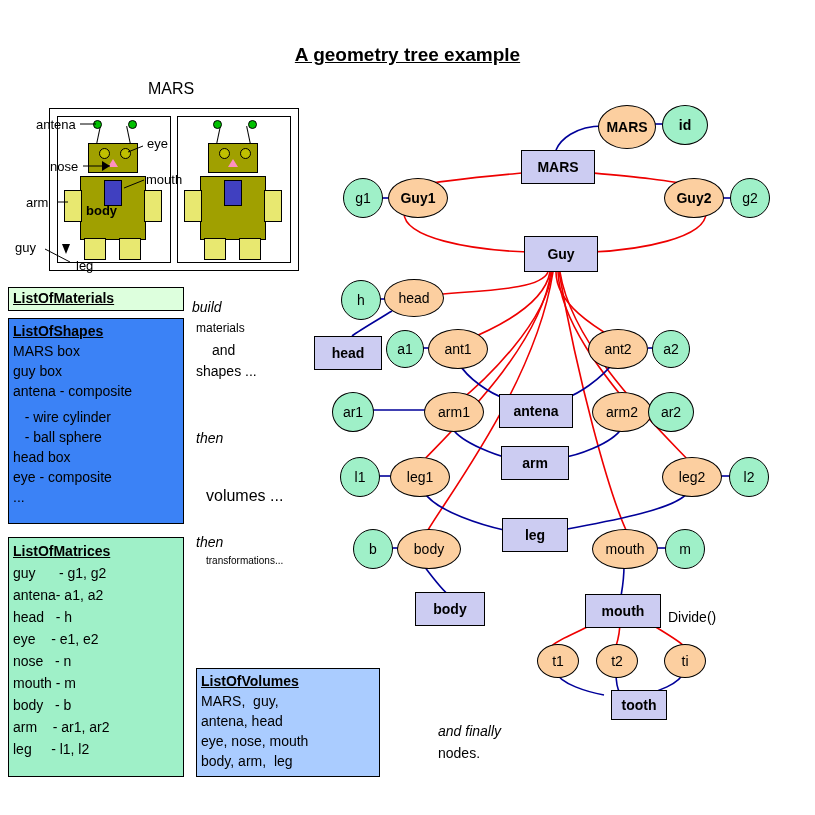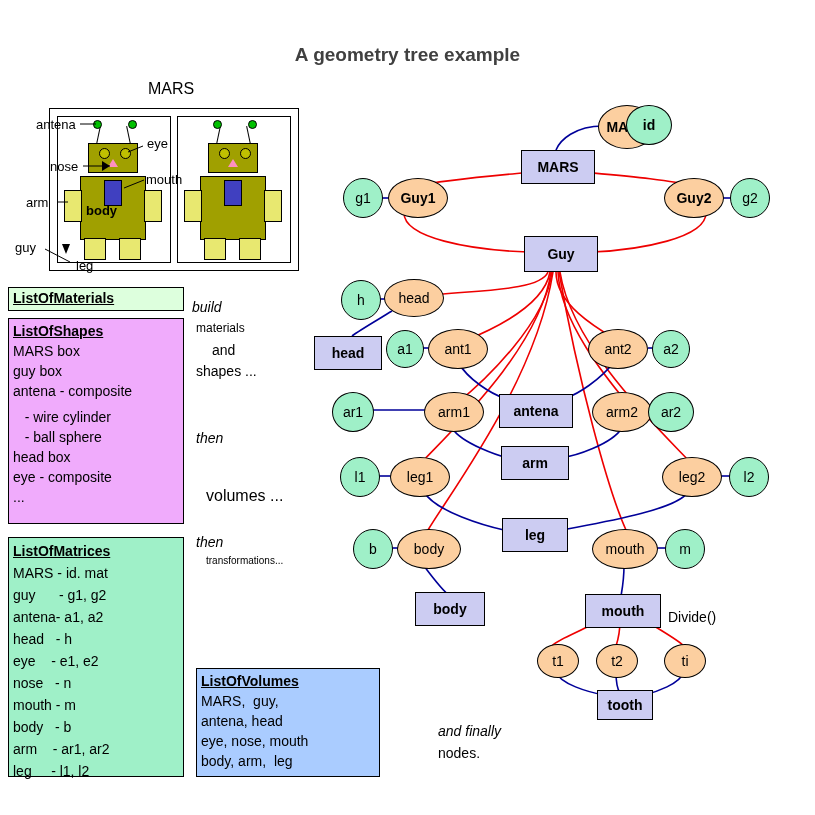--- a/index.html
+++ b/index.html
@@ -1,18 +1,18 @@
 <!DOCTYPE html>
 <html><head>
 <meta charset="utf-8">
 <style>
   html,body{margin:0;padding:0;background:#ffffff;}
   body{width:815px;height:815px;position:relative;font-family:"Liberation Sans",sans-serif;overflow:hidden;}
   .abs{position:absolute;}
-  #title{left:0;top:44px;width:815px;text-align:center;font-size:19px;font-weight:bold;color:#404040;}
+  #title{left:0;top:44px;width:815px;text-align:center;font-size:19px;font-weight:bold;color:#000000;text-decoration:underline;}
   #mars-label{left:148px;top:80px;font-size:16px;color:#000;}
 
   
   #robot-box{left:49px;top:108px;width:248px;height:161px;border:1px solid #000;background:#fff;}
   #robot-inner-left{left:57px;top:116px;width:112px;height:145px;border:1px solid #000;}
   #robot-inner-right{left:177px;top:116px;width:112px;height:145px;border:1px solid #000;}
 
   .rbody{background:#a0a000;border:1px solid #000;}
   .rleg{background:#e8e870;border:1px solid #000;}
   .rarm{background:#e8e870;border:1px solid #000;}
@@ -23,21 +23,21 @@
   .rnosetri{width:0;height:0;border-left:5px solid transparent;border-right:5px solid transparent;border-bottom:8px solid #ff90c0;}
   .reye{width:9px;height:9px;border-radius:50%;background:#c0c000;border:1px solid #000;}
 
   .lbl{font-size:13px;color:#000;}
   .lbl-i{font-size:14px;font-style:italic;color:#000;}
 
   
   .panel{border:1px solid #000;font-size:14px;color:#000;box-sizing:border-box;}
   .panel .hd{font-weight:bold;text-decoration:underline;}
   #p-materials{left:8px;top:287px;width:176px;height:24px;background:#ddffdd;padding:2px 4px;}
-  #p-shapes{left:8px;top:318px;width:176px;height:206px;background:#f0abfc;padding:2px 4px;line-height:20px;}
+  #p-shapes{left:8px;top:318px;width:176px;height:206px;background:#3b82f6;padding:2px 4px;line-height:20px;}
   #p-matrices{left:8px;top:537px;width:176px;height:240px;background:#9ff0c8;padding:2px 4px;line-height:22px;}
   #p-volumes{left:196px;top:668px;width:184px;height:109px;background:#aaccff;padding:2px 4px;line-height:20px;}
 
   
   .ell{position:absolute;background:#fccfa0;border:1px solid #000;border-radius:50%;
        display:flex;align-items:center;justify-content:center;font-size:14px;color:#000;}
   .ell.green{background:#9ff0c8;}
   .ell.b{font-weight:bold;}
   .rect{position:absolute;background:#ccccf2;border:1px solid #000;
         display:flex;align-items:center;justify-content:center;font-size:14px;color:#000;font-weight:bold;}
@@ -116,21 +116,20 @@
   <div>antena - composite</div>
   <div style="white-space:pre;margin-top:6px;">   - wire cylinder</div>
   <div style="white-space:pre;">   - ball sphere</div>
   <div>head box</div>
   <div>eye - composite</div>
   <div>...</div>
 </div>
 
 <div class="abs panel" id="p-matrices">
   <div class="hd">ListOfMatrices</div>
-  <div style="white-space:pre;">MARS - id. mat</div>
   <div style="white-space:pre;">guy      - g1, g2</div>
   <div style="white-space:pre;">antena- a1, a2</div>
   <div style="white-space:pre;">head   - h</div>
   <div style="white-space:pre;">eye    - e1, e2</div>
   <div style="white-space:pre;">nose   - n</div>
   <div style="white-space:pre;">mouth - m</div>
   <div style="white-space:pre;">body   - b</div>
   <div style="white-space:pre;">arm    - ar1, ar2</div>
   <div style="white-space:pre;">leg     - l1, l2</div>
 </div>
@@ -215,21 +214,21 @@
 
     <path d="M556,672 C560,684 588,692 604,695" stroke="#000099"></path>
     <path d="M616,672 C616,682 618,690 620,693" stroke="#000099"></path>
     <path d="M684,672 C680,684 656,692 644,695" stroke="#000099"></path>
   </g>
 </svg>
 
 <div class="ell b" style="left:598px;top:105px;width:56px;height:42px;">
     <span>MARS</span>
   </div>
-<div class="ell green b" style="left:626px;top:105px;width:44px;height:38px;">
+<div class="ell green b" style="left:662px;top:105px;width:44px;height:38px;">
     <span>id</span>
   </div>
 <div class="rect" style="left:521px;top:150px;width:72px;height:32px;">
     <span>MARS</span>
   </div>
 
 <div class="ell green" style="left:343px;top:178px;width:38px;height:38px;">
     <span>g1</span>
   </div>
 <div class="ell b" style="left:388px;top:178px;width:58px;height:38px;">
@@ -326,15 +325,15 @@
 
 <div class="ell" style="left:537px;top:644px;width:40px;height:32px;">
     <span>t1</span>
   </div>
 <div class="ell" style="left:596px;top:644px;width:40px;height:32px;">
     <span>t2</span>
   </div>
 <div class="ell" style="left:664px;top:644px;width:40px;height:32px;">
     <span>ti</span>
   </div>
-<div class="rect" style="left:597px;top:690px;width:54px;height:28px;">
+<div class="rect" style="left:611px;top:690px;width:54px;height:28px;">
     <span>tooth</span>
   </div>
 
 </body></html>

